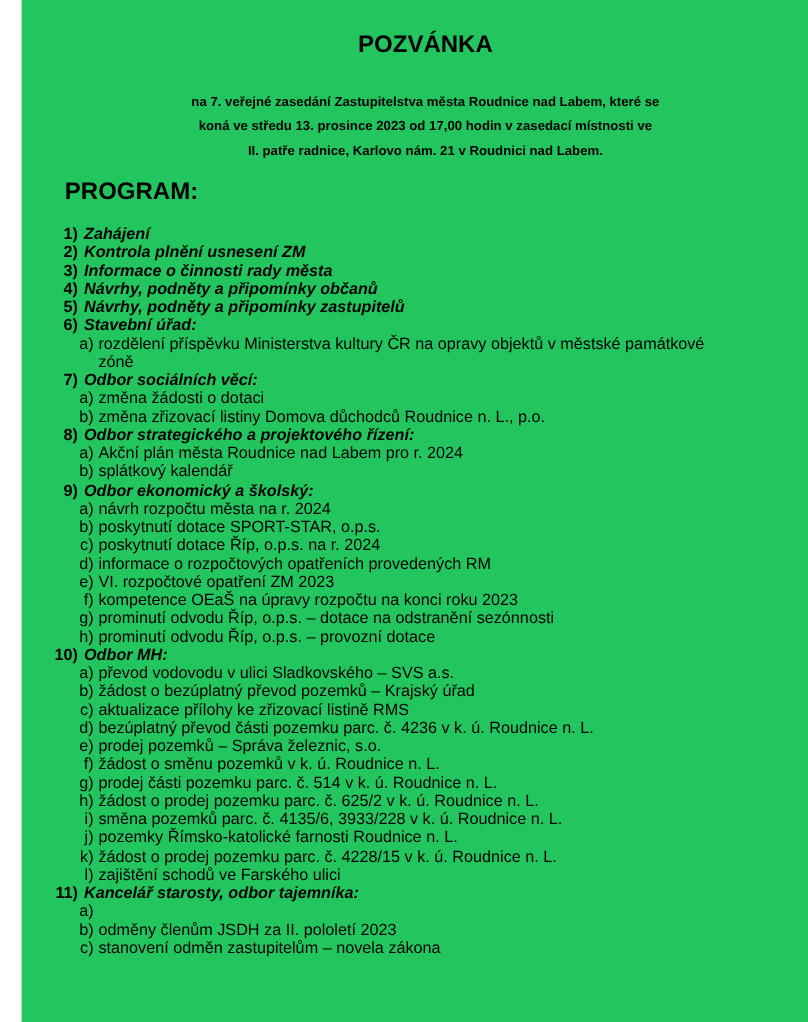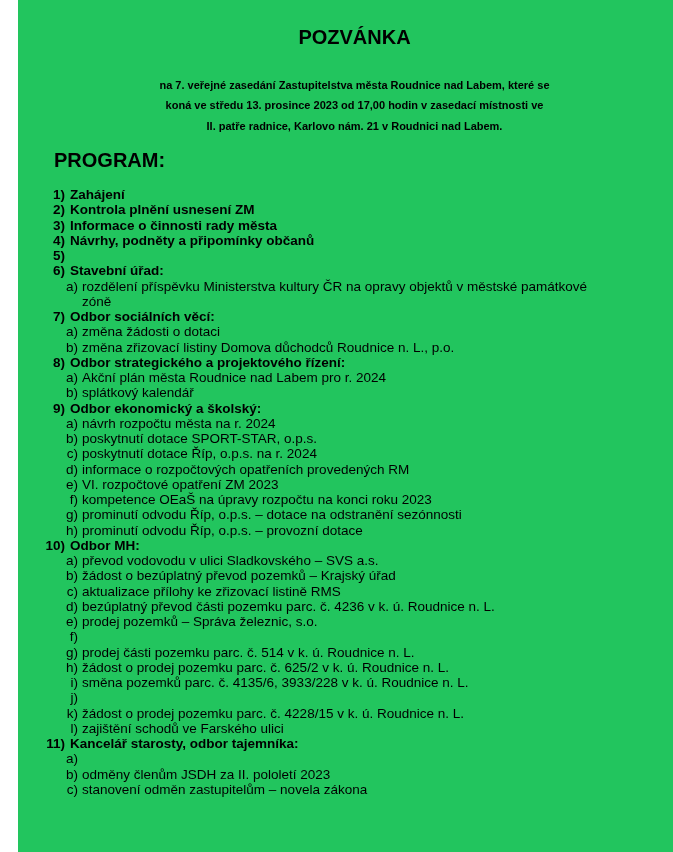--- a/index.html
+++ b/index.html
@@ -48,20 +48,21 @@
   .item-row { display: flex; }
   .item-num {
     flex: 0 0 auto;
     width: 47px;
     text-align: right;
     font-weight: bold;
   }
   .item-title {
     margin-left: 5px;
     font-weight: bold;
+    font-style: italic;
   }
   .sub-row { display: flex; }
   .sub-letter {
     flex: 0 0 auto;
     width: 60px;
     text-align: right;
   }
   .sub-text {
     margin-left: 4px;
     max-width: 535px;
@@ -93,20 +94,21 @@
       <div class="item-row">
     <span class="item-num">3)</span>
     <span class="item-title">Informace o činnosti rady města</span>
   </div>
       <div class="item-row">
     <span class="item-num">4)</span>
     <span class="item-title">Návrhy, podněty a připomínky občanů</span>
   </div>
       <div class="item-row">
     <span class="item-num">5)</span>
+    <span class="item-title">Návrhy, podněty a připomínky zastupitelů</span>
   </div>
       <div class="item-row">
     <span class="item-num">6)</span>
     <span class="item-title">Stavební úřad:</span>
   </div>
       <div class="sub-row">
     <span class="sub-letter">a)</span>
     <span class="sub-text">rozdělení příspěvku Ministerstva kultury ČR na opravy objektů v městské památkové zóně</span>
   </div>
       <div class="item-row">
@@ -188,35 +190,37 @@
       <div class="sub-row">
     <span class="sub-letter">d)</span>
     <span class="sub-text">bezúplatný převod části pozemku parc. č. 4236 v k. ú. Roudnice n. L.</span>
   </div>
       <div class="sub-row">
     <span class="sub-letter">e)</span>
     <span class="sub-text">prodej pozemků – Správa železnic, s.o.</span>
   </div>
       <div class="sub-row">
     <span class="sub-letter">f)</span>
+    <span class="sub-text">žádost o směnu pozemků v k. ú. Roudnice n. L.</span>
   </div>
       <div class="sub-row">
     <span class="sub-letter">g)</span>
     <span class="sub-text">prodej části pozemku parc. č. 514 v k. ú. Roudnice n. L.</span>
   </div>
       <div class="sub-row">
     <span class="sub-letter">h)</span>
     <span class="sub-text">žádost o prodej pozemku parc. č. 625/2 v k. ú. Roudnice n. L.</span>
   </div>
       <div class="sub-row">
     <span class="sub-letter">i)</span>
     <span class="sub-text">směna pozemků parc. č. 4135/6, 3933/228 v k. ú. Roudnice n. L.</span>
   </div>
       <div class="sub-row">
     <span class="sub-letter">j)</span>
+    <span class="sub-text">pozemky Římsko-katolické farnosti Roudnice n. L.</span>
   </div>
       <div class="sub-row">
     <span class="sub-letter">k)</span>
     <span class="sub-text">žádost o prodej pozemku parc. č. 4228/15 v k. ú. Roudnice n. L.</span>
   </div>
       <div class="sub-row">
     <span class="sub-letter">l)</span>
     <span class="sub-text">zajištění schodů ve Farského ulici</span>
   </div>
       <div class="item-row">

